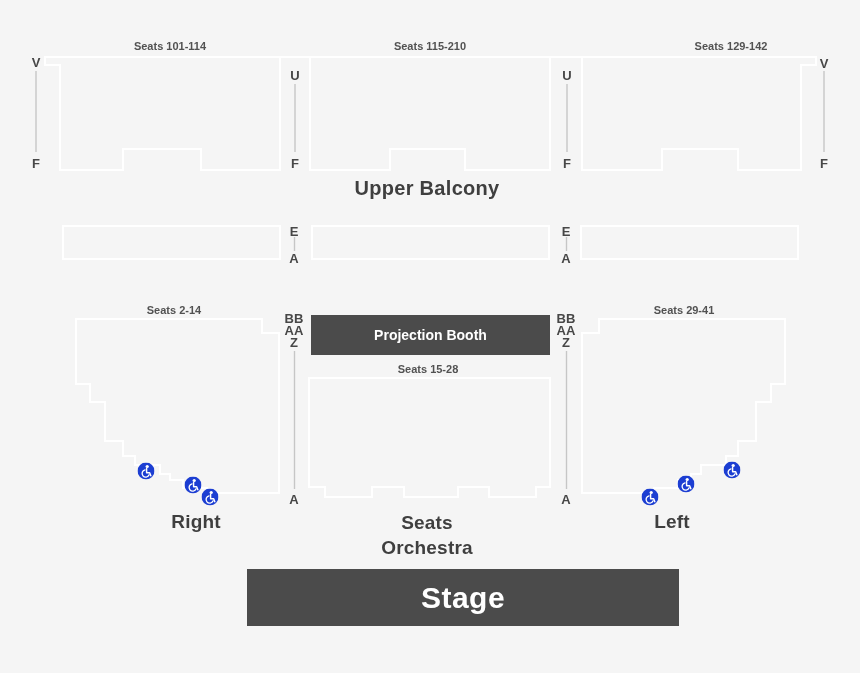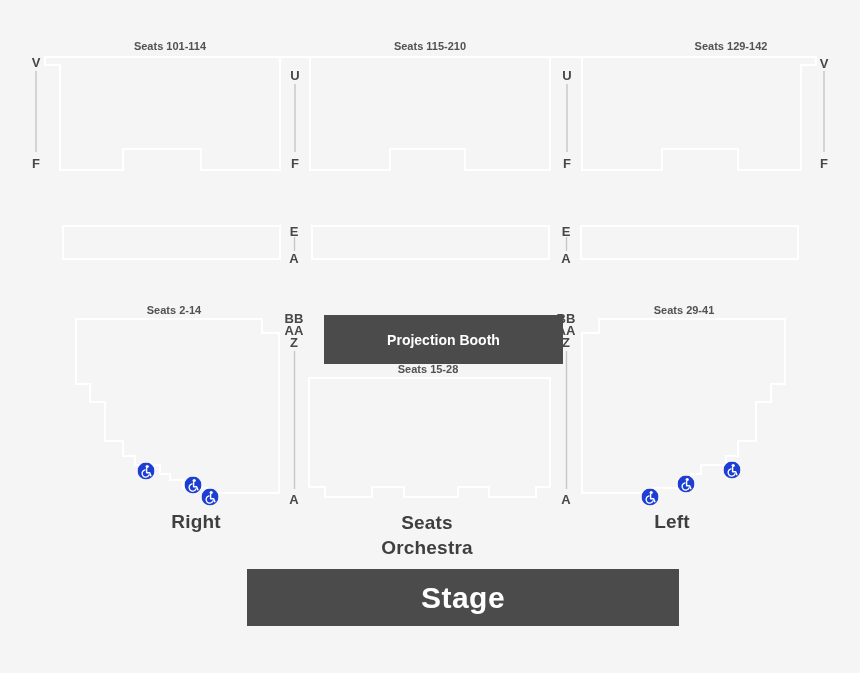--- a/index.html
+++ b/index.html
@@ -7,21 +7,21 @@
          font-family:"Liberation Sans",sans-serif;overflow:hidden;}
   #shapes{position:absolute;left:0;top:0;width:860px;height:673px;}
   .lbl{position:absolute;transform:translate(-50%,-50%);white-space:nowrap;
        font-weight:bold;color:#4c4c4c;}
   .lbl-small{font-size:11px;letter-spacing:0px;color:#525252;}
   .lbl-big{font-size:20px;color:#3f3f3f;letter-spacing:0.3px;}
   .lbl-mid{font-size:19px;color:#3f3f3f;letter-spacing:0.2px;}
   .row-letter{font-size:13px;color:#474747;}
   .darkbox{position:absolute;background:#4b4b4b;display:flex;
            align-items:center;justify-content:center;color:#ffffff;font-weight:bold;}
-  #projection-booth{left:324px;top:315px;width:239px;height:49px;font-size:14px;}
+  #projection-booth{left:311px;top:315px;width:239px;height:40px;font-size:14px;}
   #stage{left:247px;top:569px;width:432px;height:57px;font-size:30px;letter-spacing:0.5px;}
   .outline{fill:#f5f5f5;stroke:#ffffff;stroke-width:2;}
   .aisle{stroke:#c6c6c6;stroke-width:1.4;}
 </style>
 </head>
 <body>
 
 <div id="chart">
 
   <svg id="shapes" viewBox="0 0 860 673" xmlns="http://www.w3.org/2000/svg">
@@ -71,20 +71,21 @@
 
   <span class="lbl row-letter" style="left:36px;top:62px;">V</span>
   <span class="lbl row-letter" style="left:36px;top:163px;">F</span>
   <span class="lbl row-letter" style="left:295px;top:75px;">U</span>
   <span class="lbl row-letter" style="left:295px;top:163px;">F</span>
   <span class="lbl row-letter" style="left:567px;top:75px;">U</span>
   <span class="lbl row-letter" style="left:567px;top:163px;">F</span>
   <span class="lbl row-letter" style="left:824px;top:63px;">V</span>
   <span class="lbl row-letter" style="left:824px;top:163px;">F</span>
 
+  <span class="lbl lbl-big" style="left:427px;top:188px;">Upper Balcony</span>
 
   <span class="lbl row-letter" style="left:294px;top:231px;">E</span>
   <span class="lbl row-letter" style="left:294px;top:258px;">A</span>
   <span class="lbl row-letter" style="left:566px;top:231px;">E</span>
   <span class="lbl row-letter" style="left:566px;top:258px;">A</span>
 
 
   <span class="lbl lbl-small" style="left:174px;top:310px;text-align:right;">Seats 2-14</span>
   <span class="lbl lbl-small" style="left:428px;top:369px;">Seats 15-28</span>
   <span class="lbl lbl-small" style="left:684px;top:310px;">Seats 29-41</span>

